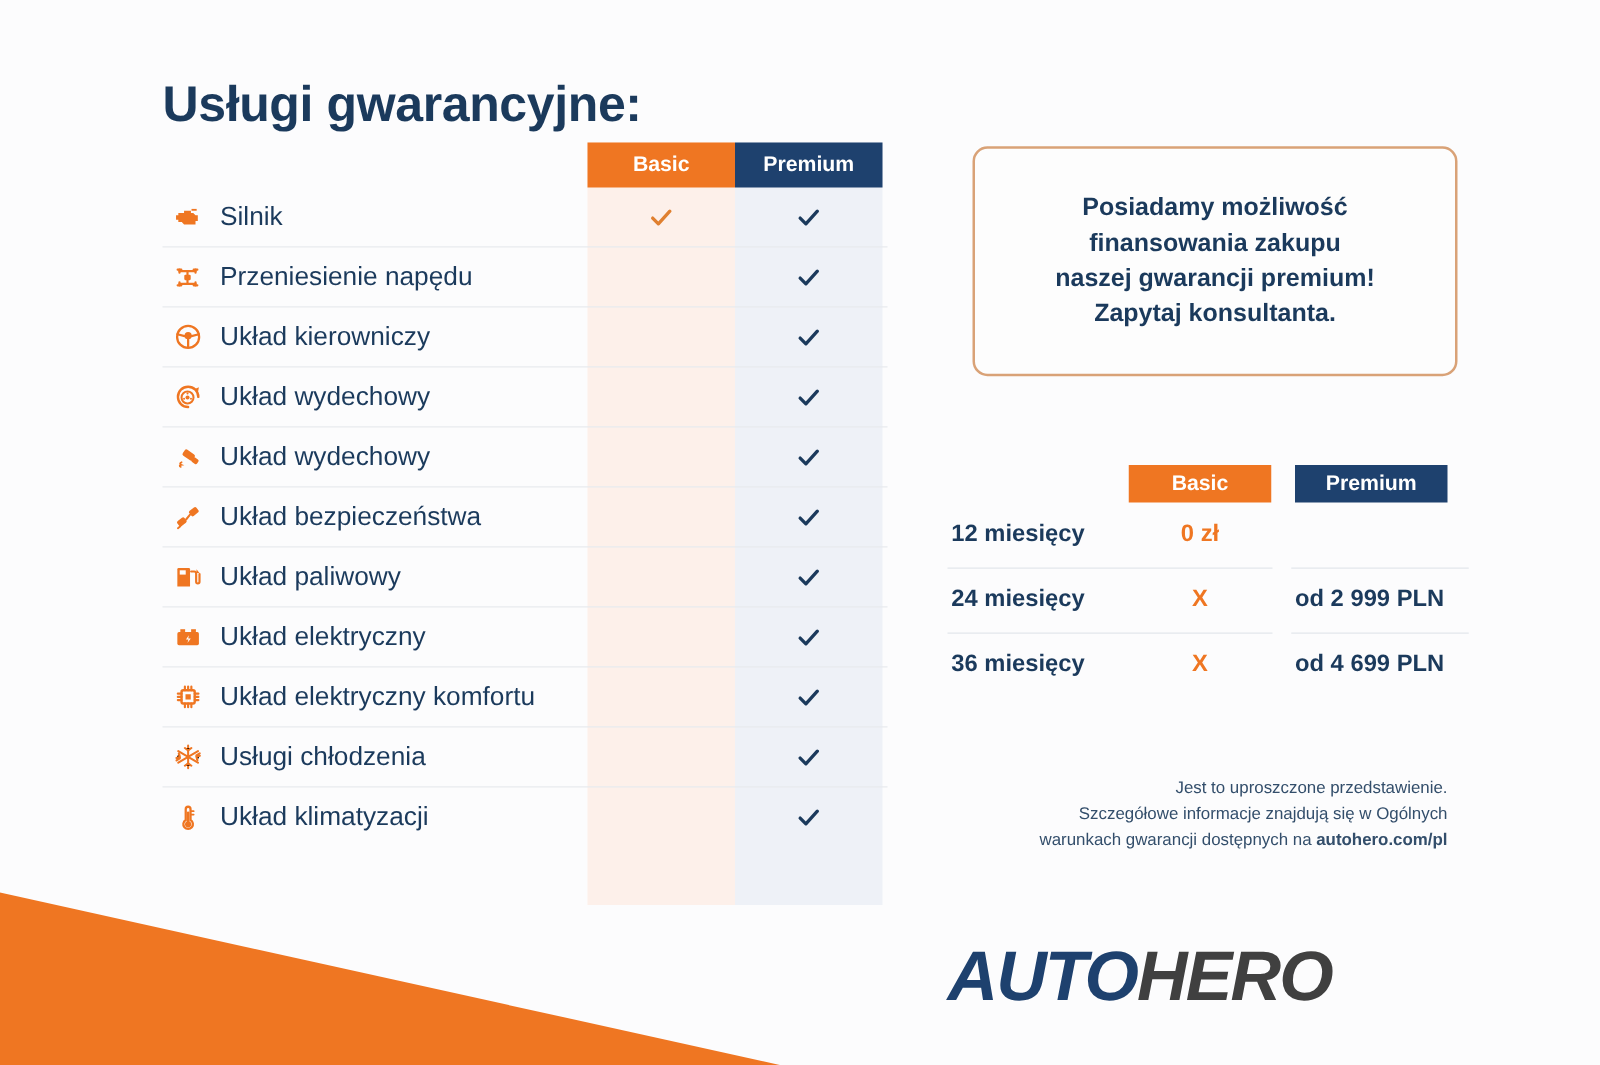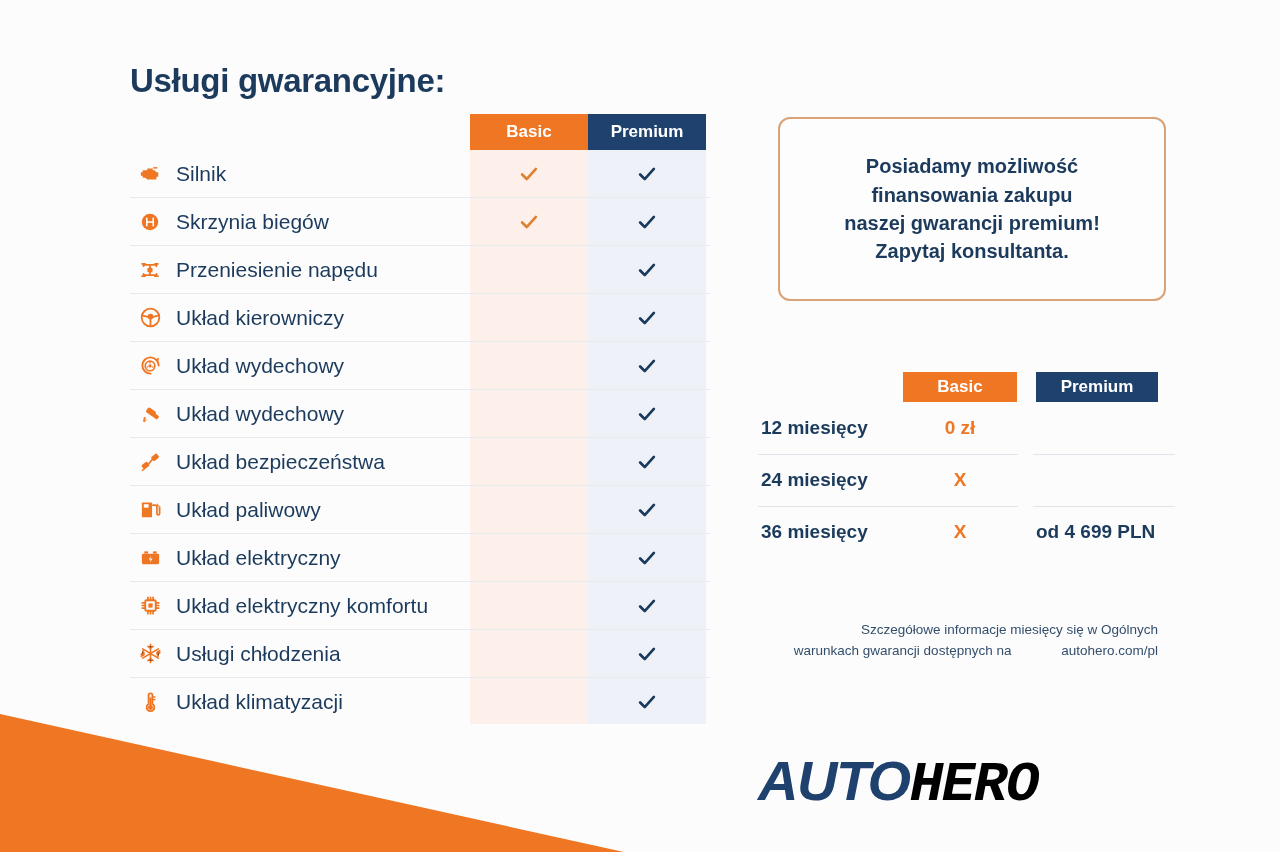--- a/index.html
+++ b/index.html
@@ -25,21 +25,21 @@
   .left-panel {
     position: absolute;
     left: 0; top: 0;
     width: 740px; height: 852px;
     z-index: 2;
   }
 
   .page-title {
     position: absolute;
     left: 130px; top: 62px;
-    font-size: 33px;
+    font-size: 40px;
     font-weight: bold;
     letter-spacing: -0.3px;
     color: #1b3a5c;
   }
 
   
   .col-strip {
     position: absolute;
     top: 114px;
     width: 118px;
@@ -203,33 +203,33 @@
   
   .fineprint {
     position: absolute;
     right: 122px; top: 620px;
     width: 400px;
     text-align: right;
     font-size: 13.5px;
     line-height: 1.55;
     color: #334e6b;
   }
-  .fineprint b { font-weight: normal; margin-left: 46px; }
+  .fineprint b { font-weight: bold; }
 
   
   .logo {
     position: absolute;
     left: 18px; top: 748px;
     font-size: 56px;
     font-weight: bold;
     font-style: italic;
     letter-spacing: -1.5px;
   }
   .logo .auto { color: #1e416e; text-align: center; }
-  .logo .hero { color: #000000; font-family: Liberation Mono, monospace; }
+  .logo .hero { color: #404040; }
 </style>
 </head>
 <body>
 
 <svg class="wedge" viewBox="0 0 660 160" preserveAspectRatio="none">
   <polygon points="0,14 660,160 0,160" fill="#ef7622"></polygon>
 </svg>
 
 <div class="left-panel">
 
@@ -243,39 +243,20 @@
 
   <div class="feature-table" id="feature-table">
       <div class="frow">
         <span class="f-icon">
           <svg width="24" height="22" viewBox="0 0 24 24">
             <path fill="#ef7622" d="M7 8h2V6h6v2h2l2 2h2v5h-2v3H9l-2-2H4v-2H2v-4h2V8h3z"></path>
             <rect x="15.5" y="4.5" width="4.5" height="1.6" fill="#ef7622"></rect>
           </svg>
         </span>
         <span class="f-label">Silnik</span>
-        <span class="f-check basic">
-          <svg class="chk" width="22" height="22" viewBox="0 0 24 24" fill="none" stroke="#e08030" stroke-width="2.9" stroke-linecap="round" stroke-linejoin="round">
-            <path d="M4.5 12.5 9.5 17.5 19.5 6.5"></path>
-          </svg>
-        </span>
-        <span class="f-check premium">
-          <svg class="chk" width="22" height="22" viewBox="0 0 24 24" fill="none" stroke="#1b3a5c" stroke-width="2.9" stroke-linecap="round" stroke-linejoin="round">
-            <path d="M4.5 12.5 9.5 17.5 19.5 6.5"></path>
-          </svg>
-        </span>
-      </div>
-      <div class="frow">
-        <span class="f-icon">
-          <svg width="22" height="22" viewBox="0 0 24 24">
-            <circle cx="12" cy="12" r="9" fill="#ef7622"></circle>
-            <path stroke="#fff" stroke-width="1.7" stroke-linecap="round" d="M8.5 8v8M15.5 8v8M8.5 12h7"></path>
-          </svg>
-        </span>
-        <span class="f-label">Skrzynia biegów</span>
         <span class="f-check basic">
           <svg class="chk" width="22" height="22" viewBox="0 0 24 24" fill="none" stroke="#e08030" stroke-width="2.9" stroke-linecap="round" stroke-linejoin="round">
             <path d="M4.5 12.5 9.5 17.5 19.5 6.5"></path>
           </svg>
         </span>
         <span class="f-check premium">
           <svg class="chk" width="22" height="22" viewBox="0 0 24 24" fill="none" stroke="#1b3a5c" stroke-width="2.9" stroke-linecap="round" stroke-linejoin="round">
             <path d="M4.5 12.5 9.5 17.5 19.5 6.5"></path>
           </svg>
         </span>
@@ -470,30 +451,32 @@
       <div class="pr-badge premium">Premium</div>
     </div>
     <div id="pricing-rows">
         <div class="pr-row first">
           <span class="pr-term">12 miesięcy</span>
           <span class="pr-basic">0 zł</span>
         </div>
         <div class="pr-row">
           <span class="pr-term">24 miesięcy</span>
           <span class="pr-basic">X</span>
+          <span class="pr-premium">od 2 999 PLN</span>
         </div>
         <div class="pr-row">
           <span class="pr-term">36 miesięcy</span>
           <span class="pr-basic">X</span>
           <span class="pr-premium">od 4 699 PLN</span>
         </div>
       </div>
   </div>
 
   <div class="fineprint">
-    <div>Szczegółowe informacje miesięcy się w Ogólnych</div>
+    <div>Jest to uproszczone przedstawienie.</div>
+    <div>Szczegółowe informacje znajdują się w Ogólnych</div>
     <div><span>warunkach gwarancji dostępnych na </span><b>autohero.com/pl</b></div>
   </div>
 
   <div class="logo">
     <span class="auto">AUTO</span><span class="hero">HERO</span>
   </div>
 </div>
 
 </body></html>

